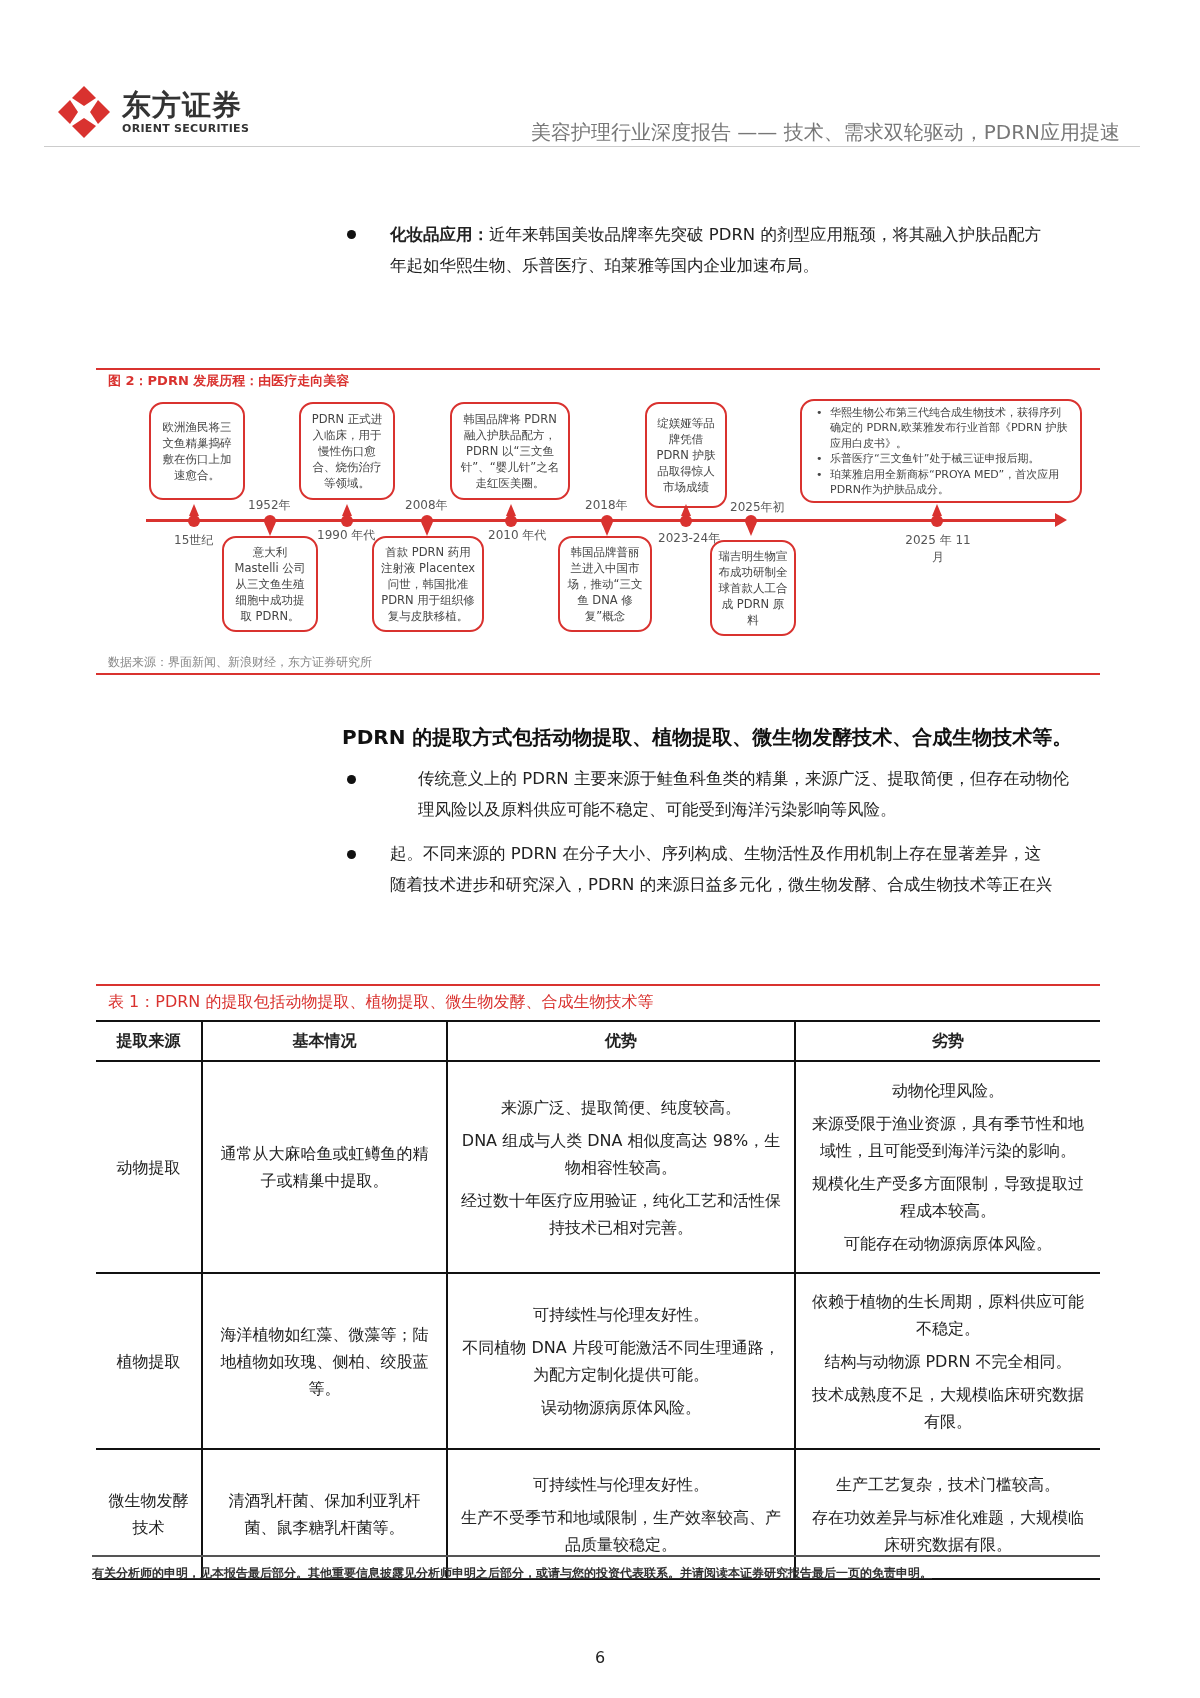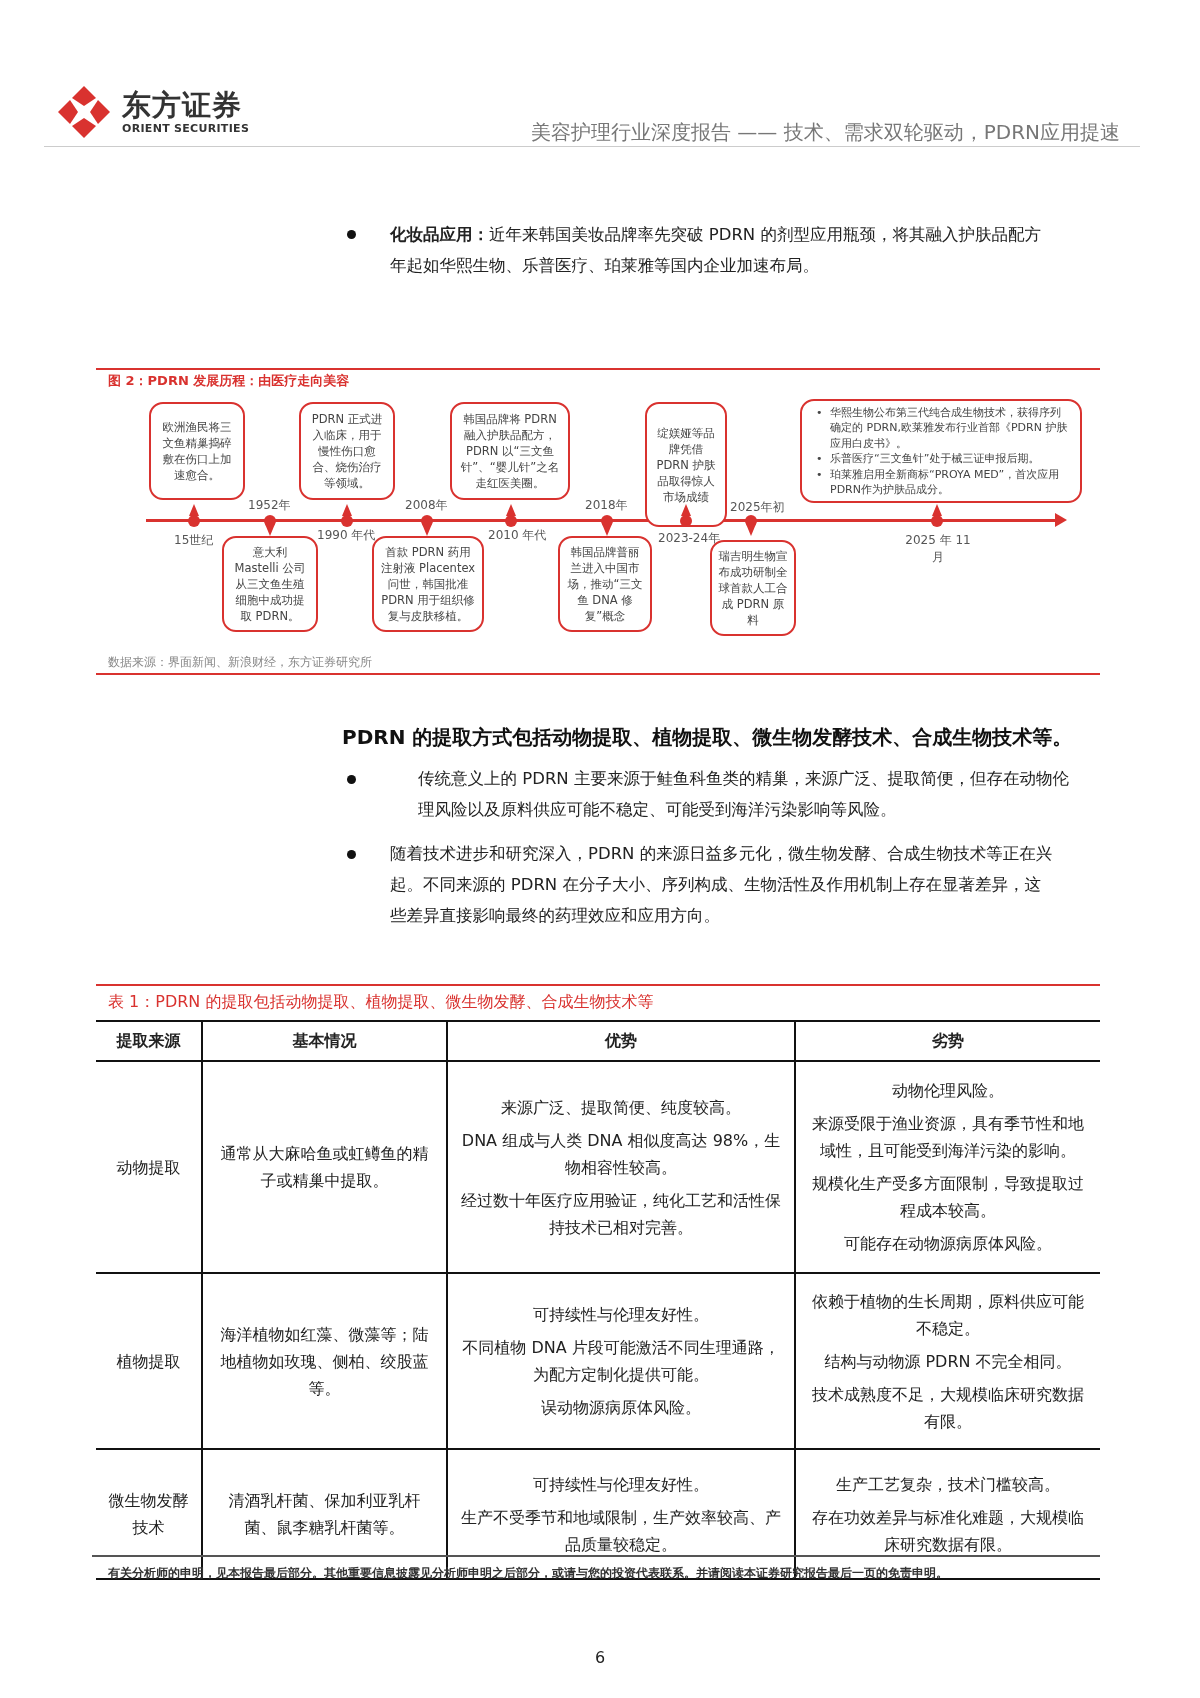--- a/index.html
+++ b/index.html
@@ -36,21 +36,21 @@
   
   .tbl-rule-top { left: 96px; top: 984px; width: 1004px; height: 2px; background: #d9322f; }
   .tbl-title { left: 108px; top: 992px; font-size: 16px; color: #d9322f; }
   table.data { position: absolute; left: 96px; top: 1020px; width: 1004px; border-collapse: collapse; font-size: 16px; color: #222; }
   table.data th { font-weight: bold; height: 40px; border-left: 2px solid #111; border-right: 2px solid #111; border-top: 2px solid #111; border-bottom: 2px solid #111; font-size: 16px; }
   table.data th:first-child, table.data td:first-child { border-left: none; }
   table.data th:last-child, table.data td:last-child { border-right: none; }
   table.data td { border: 2px solid #111; text-align: center; vertical-align: middle; padding: 4px 10px; line-height: 27px; }
   table.data td p { margin: 6px 0; }
   .footer-rule { left: 92px; top: 1555px; width: 1008px; height: 2px; background: #555; }
-  .footer-note { left: 108px; top: 1565px; font-size: 12px; font-weight: bold; color: #333; }
+  .footer-note { left: 92px; top: 1565px; font-size: 12px; font-weight: bold; color: #333; text-decoration: underline; }
   .page-num { left: 0; top: 1648px; width: 1200px; text-align: center; font-size: 16px; color: #222; }
 </style>
 </head>
 <body>
 
 <div class="abs logo">
   <svg class="logo-mark" viewBox="0 0 56 56">
     <g fill="#d9322f">
       <path d="M28 2 L40 14 L28 22 L16 14 Z"></path>
       <path d="M54 28 L42 40 L34 28 L42 16 Z"></path>
@@ -87,21 +87,21 @@
   </div>
 <div class="tl-pin-up" style="left:342px; top:504px;"></div>
 <div class="tl-node" style="left:341px; top:515px;"></div>
 
 <div class="tl-box" style="left:450px; top:402px; width:120px; height:98px;">
     <span>韩国品牌将 PDRN 融入护肤品配方，PDRN 以“三文鱼针”、“婴儿针”之名走红医美圈。</span>
   </div>
 <div class="tl-pin-up" style="left:506px; top:504px;"></div>
 <div class="tl-node" style="left:505px; top:515px;"></div>
 
-<div class="tl-box" style="left:645px; top:402px; width:82px; height:125px;">
+<div class="tl-box" style="left:645px; top:402px; width:82px; height:106px;">
     <span>绽媄娅等品牌凭借 PDRN 护肤品取得惊人市场成绩</span>
   </div>
 <div class="tl-pin-up" style="left:681px; top:504px;"></div>
 <div class="tl-node" style="left:680px; top:515px;"></div>
 
 <div class="tl-box" style="left:800px; top:399px; width:282px; height:104px; padding:4px 10px;">
   <ul>
     <li>华熙生物公布第三代纯合成生物技术，获得序列确定的 PDRN,欧莱雅发布行业首部《PDRN 护肤应用白皮书》。</li>
     <li>乐普医疗“三文鱼针”处于械三证申报后期。</li>
     <li>珀莱雅启用全新商标“PROYA MED”，首次应用PDRN作为护肤品成分。</li>
@@ -153,23 +153,22 @@
 <div class="abs section-heading">PDRN 的提取方式包括动物提取、植物提取、微生物发酵技术、合成生物技术等。</div>
 
 <div class="bullet-dot" style="left:347px; top:775px;"></div>
 <div class="abs bullet-block" style="left:390px; top:763px; width:730px;margin-left:28px;">
   <div>传统意义上的 PDRN 主要来源于鲑鱼科鱼类的精巢，来源广泛、提取简便，但存在动物伦</div>
   <div>理风险以及原料供应可能不稳定、可能受到海洋污染影响等风险。</div>
 </div>
 
 <div class="bullet-dot" style="left:347px; top:850px;"></div>
 <div class="abs bullet-block" style="left:390px; top:838px; width:730px;">
+  <div>起。不同来源的 PDRN 在分子大小、序列构成、生物活性及作用机制上存在显著差异，这</div>
   <div>随着技术进步和研究深入，PDRN 的来源日益多元化，微生物发酵、合成生物技术等正在兴</div>
-  <div>起。不同来源的 PDRN 在分子大小、序列构成、生物活性及作用机制上存在显著差异，这</div>
-  <div>些差异直接影响最终的药理效应和应用方向。</div>
 </div>
 
 <div class="abs tbl-rule-top"></div>
 <div class="abs tbl-title">表 1：PDRN 的提取包括动物提取、植物提取、微生物发酵、合成生物技术等</div>
 
 <table class="data">
   <colgroup>
     <col style="width:106px">
     <col style="width:245px">
     <col style="width:348px">

